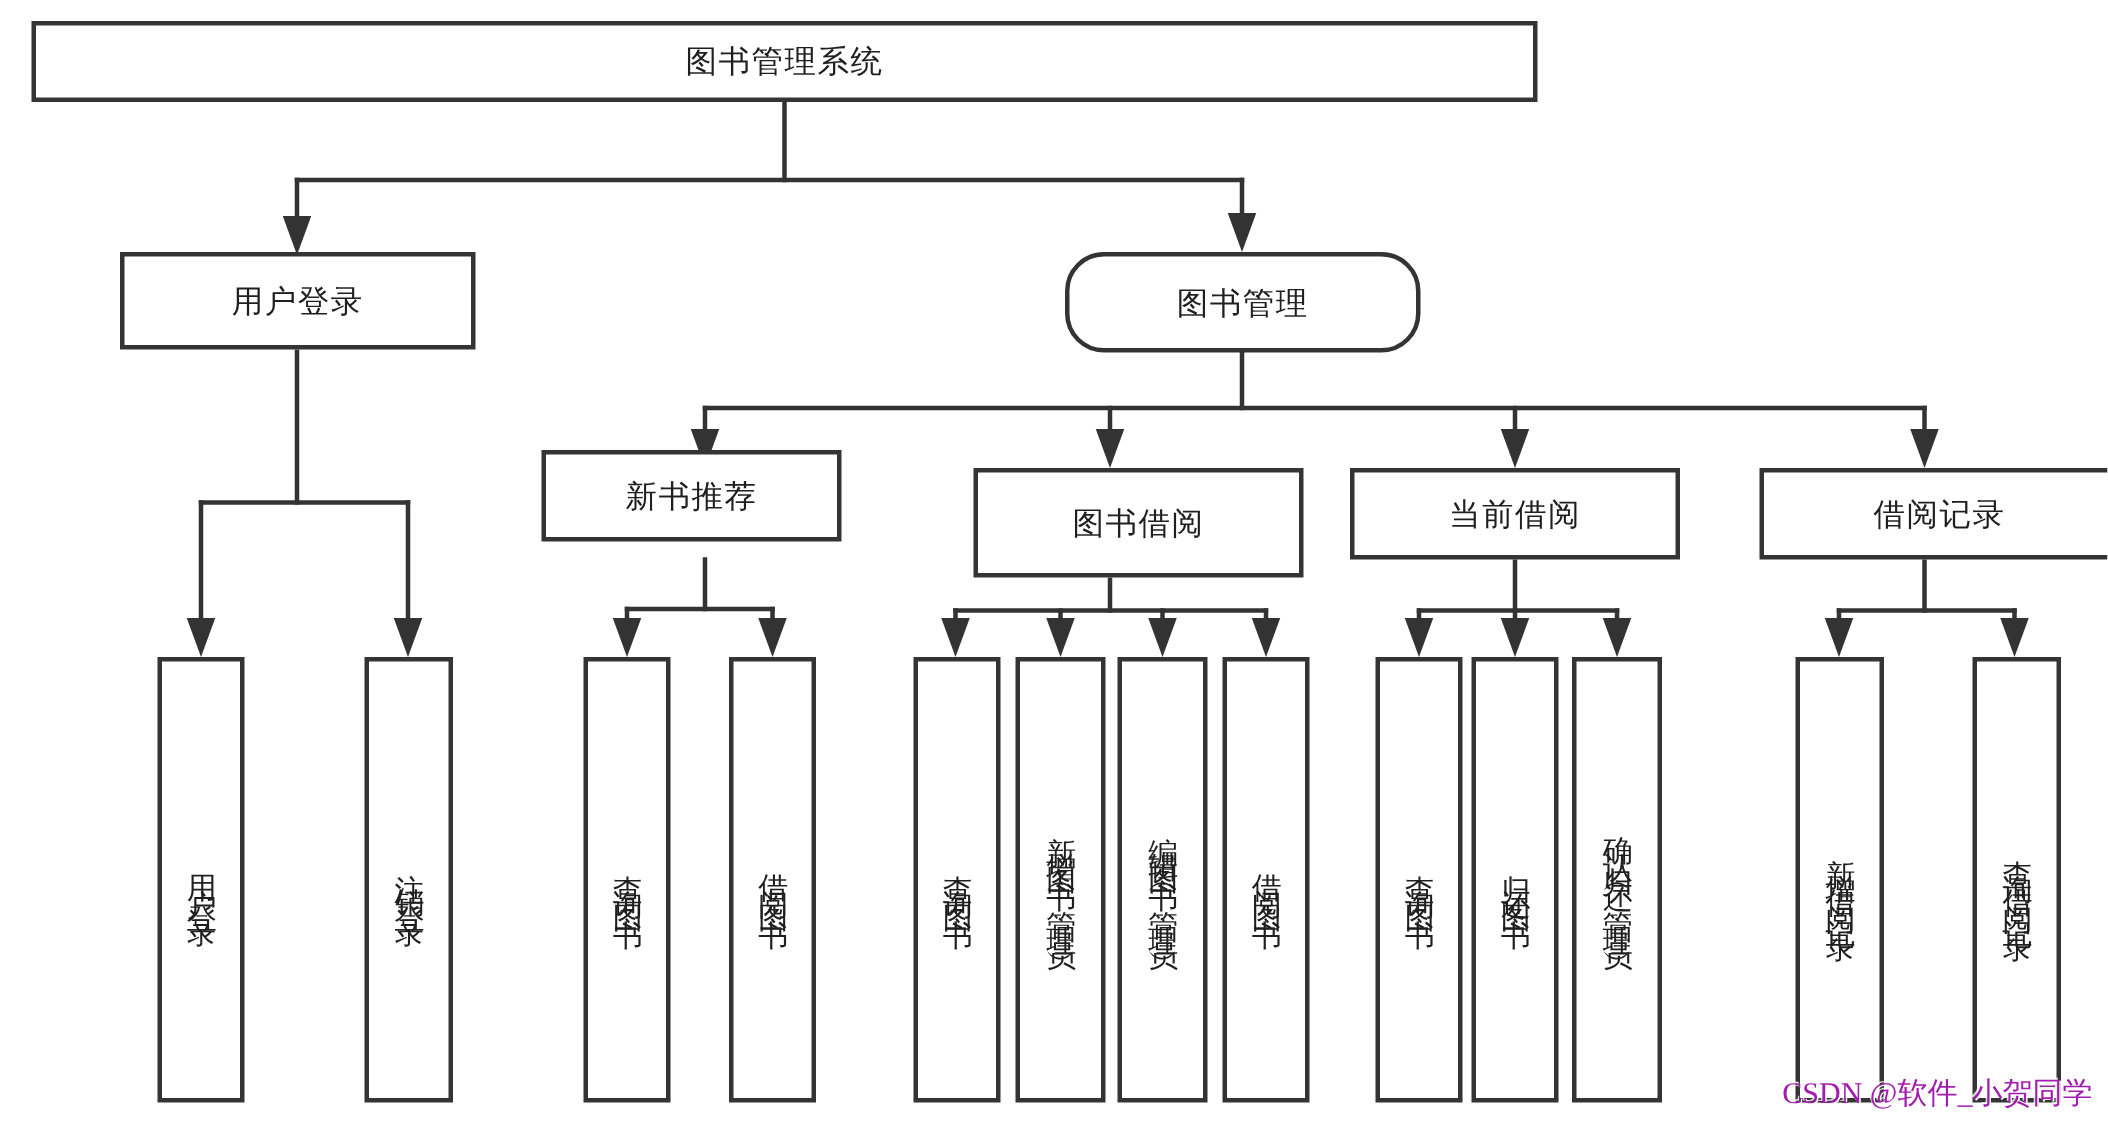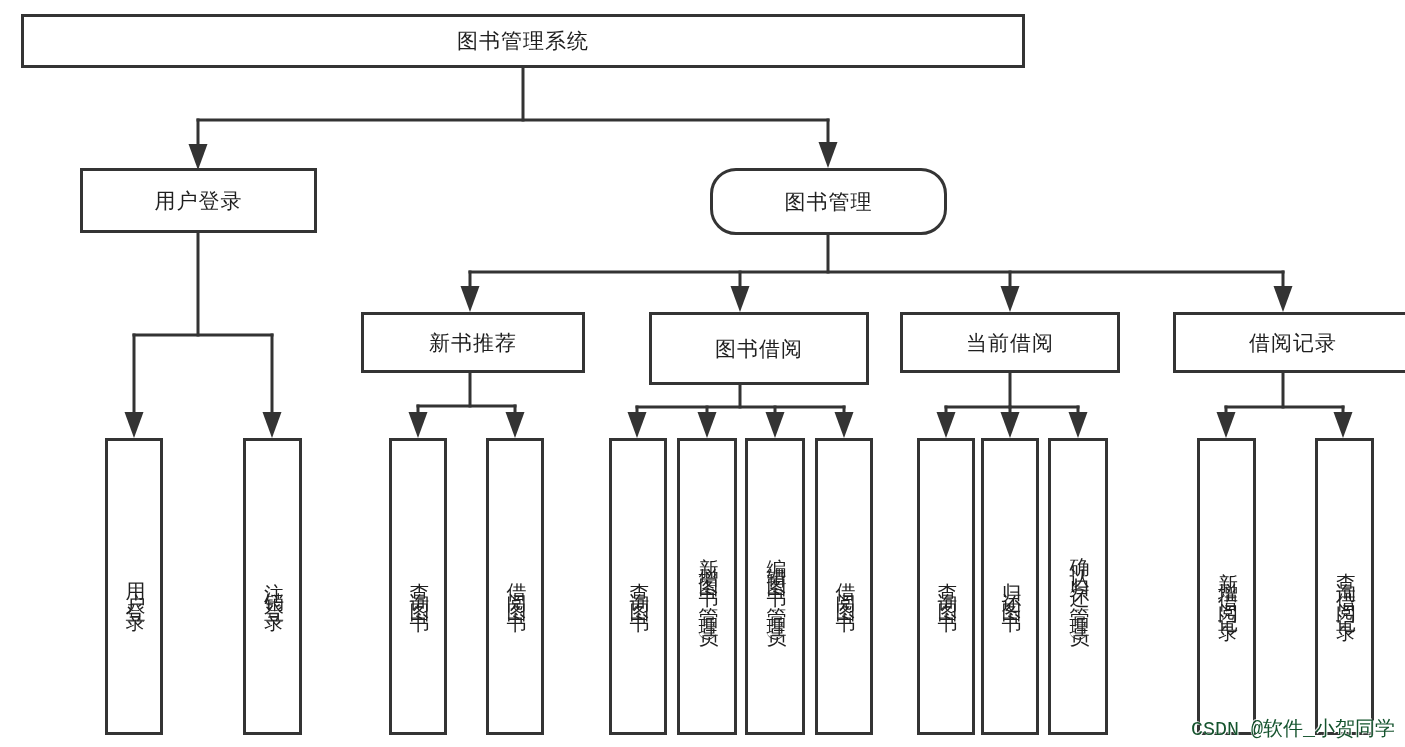--- a/index.html
+++ b/index.html
@@ -1,21 +1,21 @@
 <!DOCTYPE html>
 <html><head>
 <meta charset="utf-8">
 <style>
   html, body { margin: 0; padding: 0; background: #ffffff; }
   .stage {
     position: relative;
     width: 1405px;
     height: 747px;
     background: #ffffff;
-    font-family: Liberation Mono, monospace;
+    font-family: Liberation Serif, serif;
     overflow: hidden;
   }
   .connectors {
     position: absolute;
     left: 0; top: 0;
     width: 1405px; height: 747px;
     z-index: 1;
   }
   .node {
     position: absolute;
@@ -41,21 +41,21 @@
     letter-spacing: 10px;
     line-height: 1;
     white-space: nowrap;
   }
   .watermark {
     position: absolute;
     top: 715px;
     right: 10px;
     z-index: 5;
     font-size: 20px;
-    color: #14532d;
+    color: #a21caf;
     text-shadow: 1px 1px 0 #ffffff, -1px -1px 0 rgba(255,255,255,0.8);
     white-space: nowrap;
   }
 </style>
 </head>
 <body>
 
 <div class="stage">
 
   <svg class="connectors" viewBox="0 0 1405 747" xmlns="http://www.w3.org/2000/svg">
@@ -131,21 +131,21 @@
     <span class="lbl">图书管理系统</span>
   </div>
 
   <div class="node lvl2" style="left:80px; top:168px; width:237px; height:65px;">
     <span class="lbl">用户登录</span>
   </div>
   <div class="node lvl2" style="left:710px; top:168px; width:237px; height:67px;border-radius:26px;">
     <span class="lbl">图书管理</span>
   </div>
 
-  <div class="node lvl3" style="left:361px; top:312px; width:224px; height:61px;">
+  <div class="node lvl3" style="left:361px; top:300px; width:200px; height:61px;">
     <span class="lbl">新书推荐</span>
   </div>
   <div class="node lvl3" style="left:630px; top:312px; width:220px; height:73px;margin-left:19px;">
     <span class="lbl">图书借阅</span>
   </div>
   <div class="node lvl3" style="left:900px; top:312px; width:220px; height:61px;justify-content:center;">
     <span class="lbl">当前借阅</span>
   </div>
   <div class="node lvl3" style="left:1173px; top:312px; width:240px; height:61px;">
     <span class="lbl">借阅记录</span>

